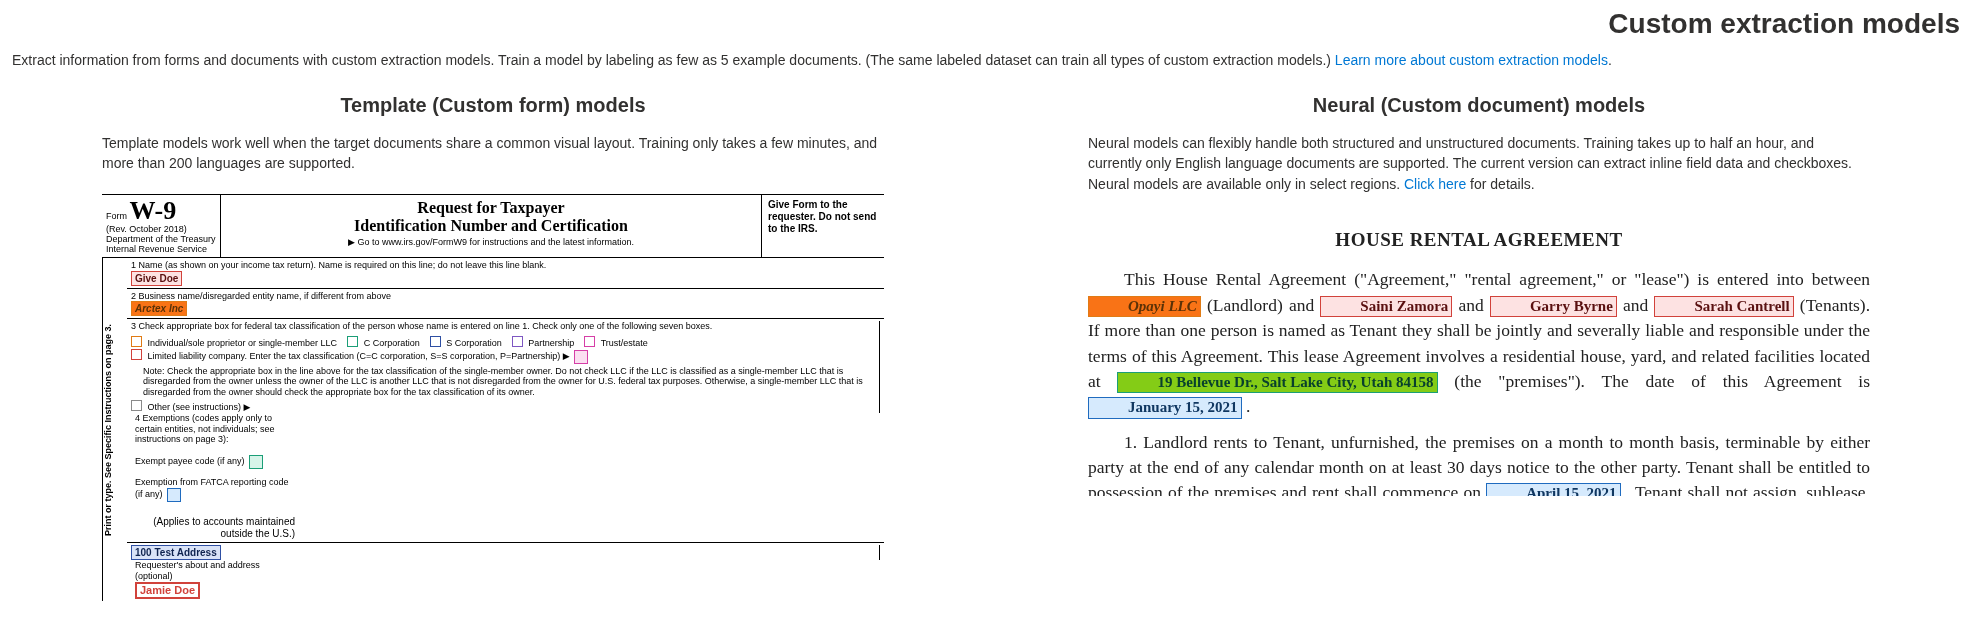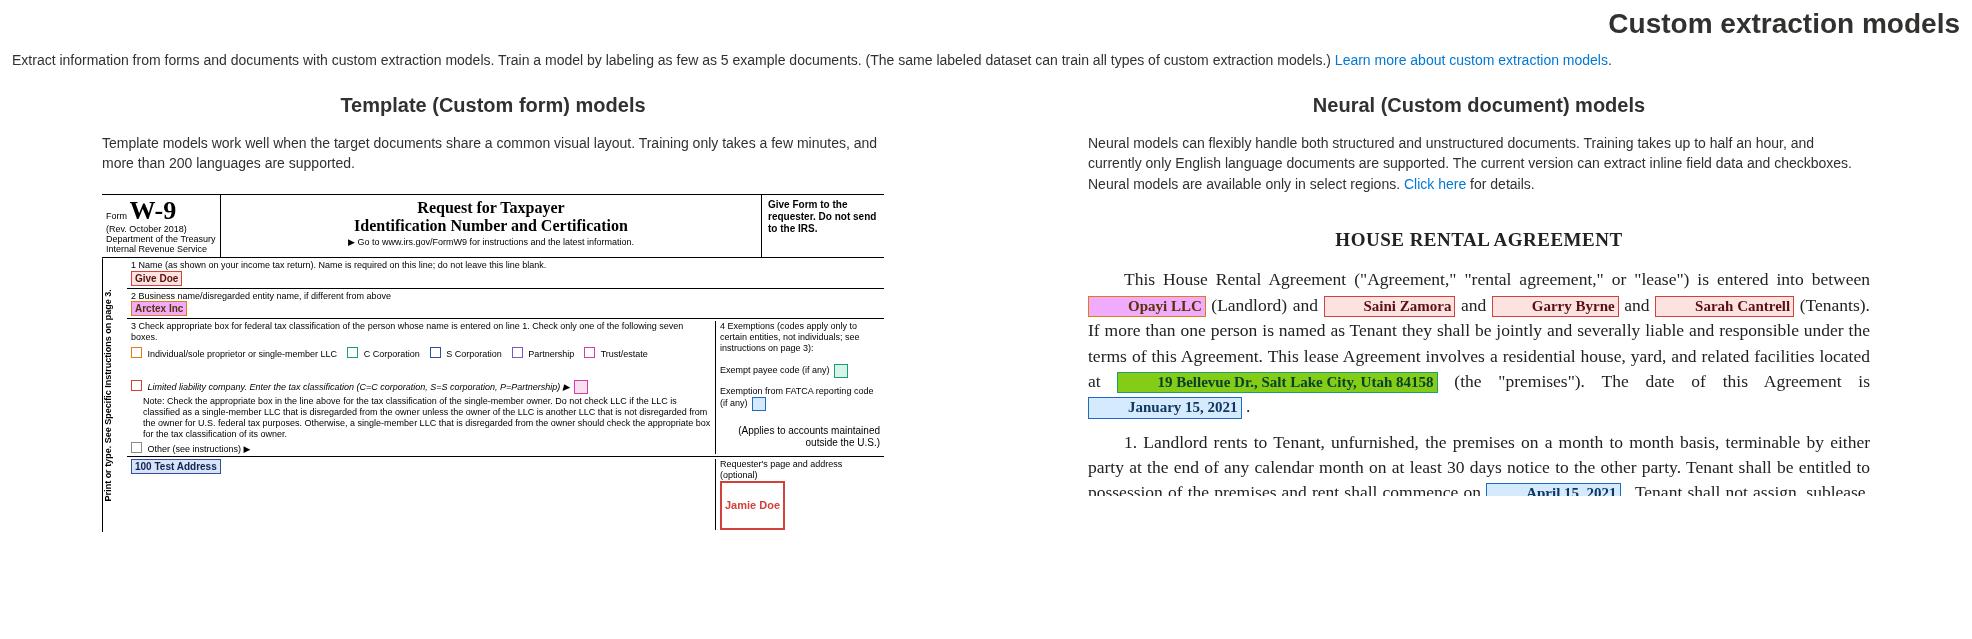--- a/index.html
+++ b/index.html
@@ -112,40 +112,41 @@
   }
   .w9 .row {
     border-bottom: 1px solid #000;
     padding: 2px 4px;
     font-size: 9px;
     line-height: 1.2;
     position: relative;
   }
   .w9 .row.split {
     display: flex;
+    flex-direction: column;
   }
   .w9 .row.split .l {
     flex: 1;
     border-right: 1px solid #000;
     padding-right: 4px;
   }
   .w9 .row.split .r {
     width: 160px;
     padding-left: 4px;
   }
   .hl {
     display: inline-block;
     padding: 0 3px;
     font-size: 10px;
     font-weight: 700;
     line-height: 1.3;
     border: 1px solid;
   }
   .hl.red    { background:#fde2e2; border-color:#d1423b; color:#5a1010; }
-  .hl.orange { background:#f0abfc; border-color:#e07b15; color:#5a3107; }
+  .hl.orange { background:#f97316; border-color:#e07b15; color:#5a3107;font-style:italic; }
   .hl.teal   { background:#84cc16; border-color:#1b9e77; color:#08402d; }
   .hl.blue   { background:#d6eafd; border-color:#1f6bbf; color:#103761; }
   .hl.navy   { background:#d9e3f8; border-color:#2e4fa3; color:#0f234f; }
   .ck {
     display: inline-block;
     width: 9px; height: 9px; border: 1px solid;
     vertical-align: -1px;
     margin-right: 3px;
   }
   .ck.red    { border-color:#d1423b; }
@@ -156,21 +157,21 @@
   .ck.pink   { border-color:#d63ea7; }
   .ck.gray   { border-color:#8a8a8a; }
   .minibox {
     display:inline-block;width:12px;height:12px;border:1px solid #000;
     vertical-align:middle;margin-left:2px;
   }
   .minibox.teal{background:#d7f4e9;border-color:#1b9e77;}
   .minibox.blue{background:#d6eafd;border-color:#1f6bbf;}
   .minibox.pink{background:#fbdff1;border-color:#d63ea7;}
   .req-box{
-    border:2px solid #d1423b;display:inline-block;padding:16px 3px;
+    border:2px solid #d1423b;display:inline-block;padding:0 3px;
     font-size:11px;font-weight:700;color:#d1423b;
   }
   
   .lease {
     font-family: "Times New Roman", Georgia, serif;
     font-size: 17.5px;
     color: #222;
     line-height: 1.45;
     overflow: hidden;
     height: 270px;
@@ -250,21 +251,21 @@
                   &nbsp;&nbsp;
                   <span class="ck navy"></span>
                   <span>S Corporation</span>
                   &nbsp;&nbsp;
                   <span class="ck purple"></span>
                   <span>Partnership</span>
                   &nbsp;&nbsp;
                   <span class="ck pink"></span>
                   <span>Trust/estate</span>
                 </div>
-                <div style="margin-top:20px;font-style:italic;">
+                <div style="margin-top:0;">
                   <span class="ck red"></span>
                   <span>Limited liability company. Enter the tax classification (C=C corporation, S=S corporation, P=Partnership) ▶</span>
                   <span class="minibox pink"></span>
                 </div>
                 <div style="margin-top:2px;padding-left:12px;">Note: Check the appropriate box in the line above for the tax classification of the single-member owner. Do not check LLC if the LLC is classified as a single-member LLC that is disregarded from the owner unless the owner of the LLC is another LLC that is not disregarded from the owner for U.S. federal tax purposes. Otherwise, a single-member LLC that is disregarded from the owner should check the appropriate box for the tax classification of its owner.</div>
                 <div style="margin-top:2px;">
                   <span class="ck gray"></span>
                   <span>Other (see instructions) ▶</span>
                 </div>
               </div>
@@ -280,21 +281,21 @@
                 </div>
                 <div style="margin-top:14px;font-size:10px;text-align:right;">(Applies to accounts maintained outside the U.S.)</div>
               </div>
             </div>
 
             <div class="row split" style="border-bottom:none;">
               <div class="l">
                 <span class="hl navy">100 Test Address</span>
               </div>
               <div class="r">
-                <div>Requester's page and address (optional)</div>
+                <div>Requester's about and address (optional)</div>
                 <span class="req-box">Jamie Doe</span>
               </div>
             </div>
 
           </div>
         </div>
       </div>
     </div>
   </div>
 

